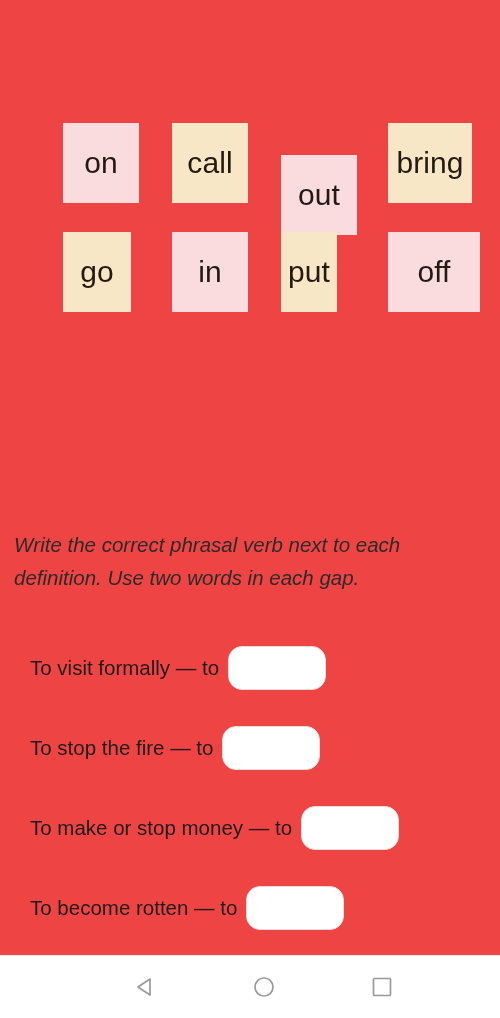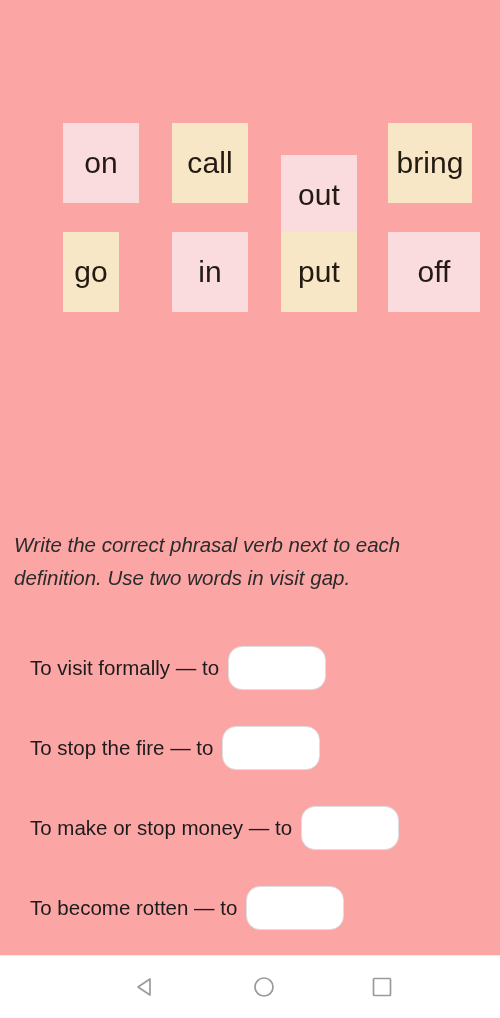--- a/index.html
+++ b/index.html
@@ -10,21 +10,21 @@
     height:1018px;
     background:#ffffff;
     font-family:"Liberation Sans", sans-serif;
     overflow:hidden;
   }
 
   #app {
     position:relative;
     width:500px;
     height:1018px;
-    background:#fca5a5;
+    background:#ef4444;
   }
 
   
   .tile-bank {
     position:absolute;
     left:0;
     top:123px;
     width:500px;
   }
   .tile-row {
@@ -47,23 +47,23 @@
   }
   .tile.pink  { background:#fadbde; }
   .tile.cream { background:#f7e7c6; }
 
   
   .t-on    { left:63px;  width:76px; }
   .t-call  { left:172px; width:76px; }
   .t-out   { left:281px; width:76px;margin-top:32px; }
   .t-bring { left:388px; width:84px;text-align:right; }
   
-  .t-go    { left:63px;  width:56px; }
+  .t-go    { left:63px;  width:68px; }
   .t-in    { left:172px; width:76px; }
-  .t-put   { left:281px; width:76px; }
+  .t-put   { left:281px; width:56px; }
   .t-off   { left:388px; width:92px; }
 
   
   .instruction {
     position:absolute;
     left:14px;
     top:528px;
     width:460px;
     font-style:italic;
     font-size:20.5px;
@@ -157,21 +157,21 @@
       <div class="tile cream t-go">go</div>
       <div class="tile pink  t-in">in</div>
       <div class="tile cream t-put">put</div>
       <div class="tile pink  t-off">off</div>
     </div>
 
   </div>
 
   <div class="instruction">
     <span class="line">Write the correct phrasal verb next to each</span>
-    <span class="line">definition. Use two words in visit gap.</span>
+    <span class="line">definition. Use two words in each gap.</span>
   </div>
 
   <div class="questions">
 
     <div class="q-row">
       <span class="q-text">To visit formally — to</span>
       <input class="q-input" type="text" placeholder="" style="">
     </div>
 
     <div class="q-row">

